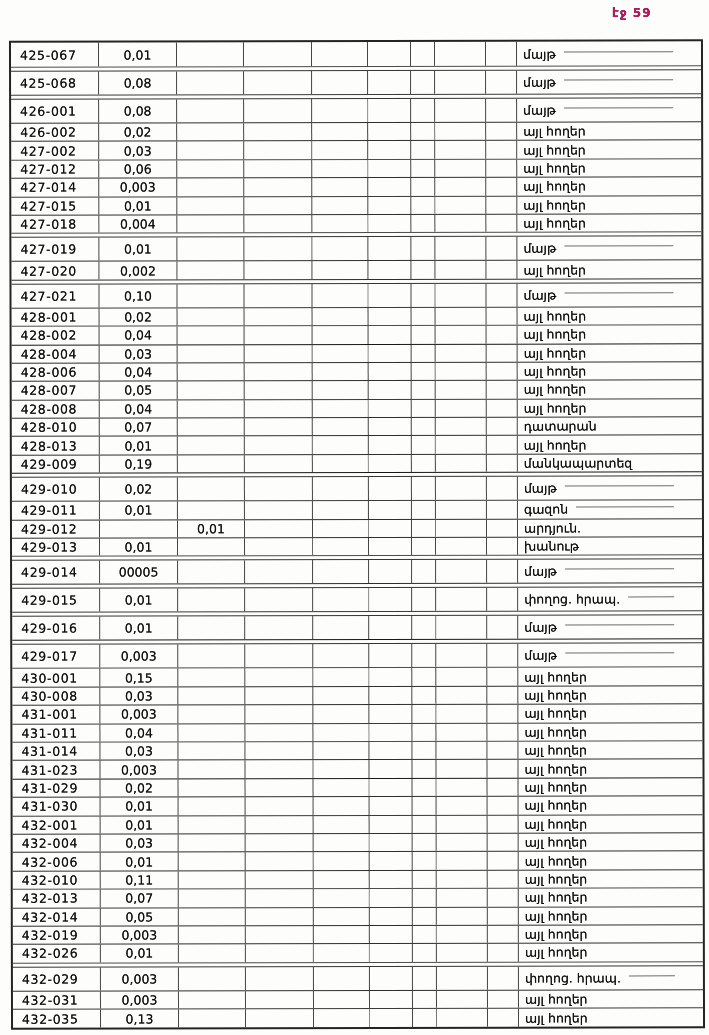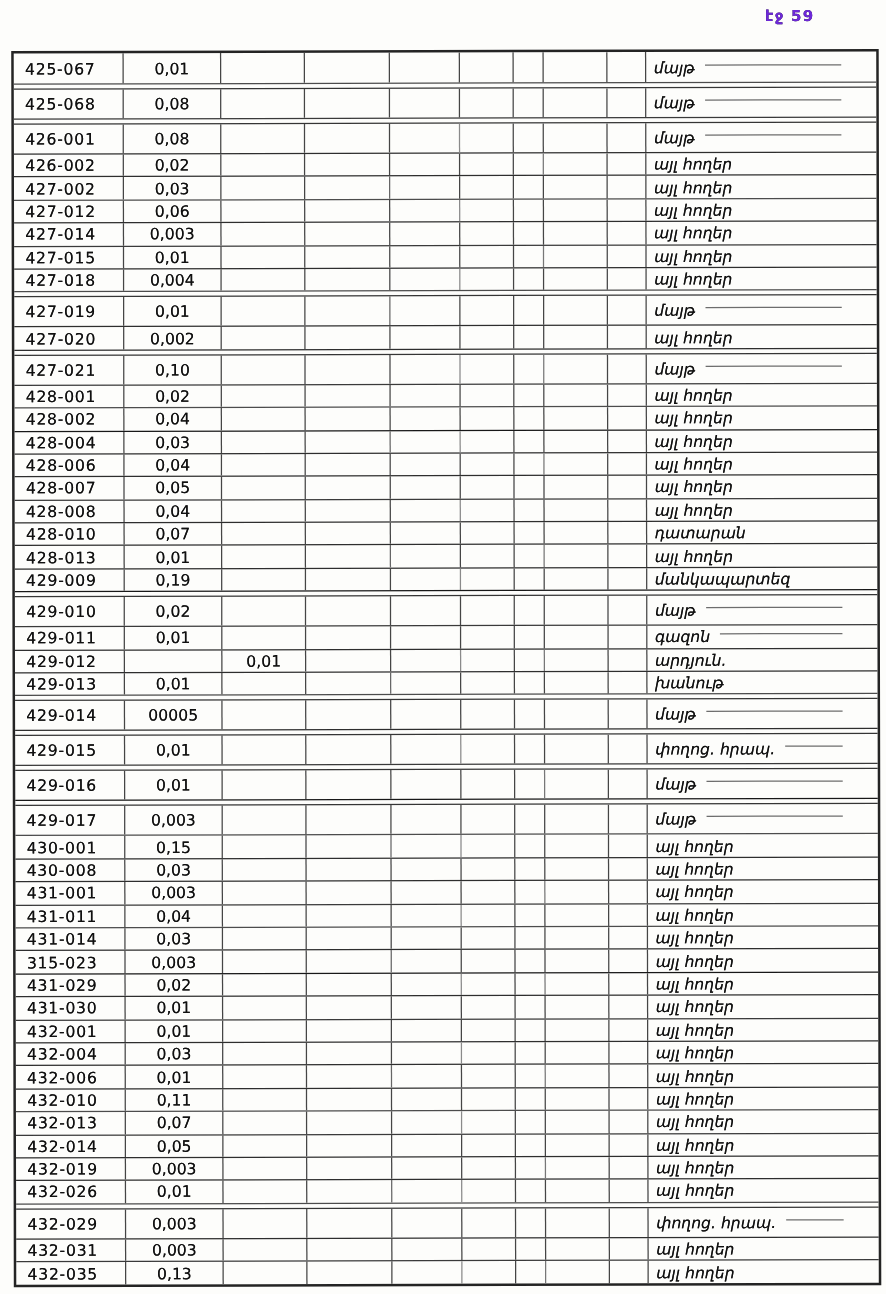--- a/index.html
+++ b/index.html
@@ -4,21 +4,21 @@
 <style>
   html,body{margin:0;padding:0;}
   body{
     width:709px;height:1035px;position:relative;overflow:hidden;
     background:#fdfdfb;
     font-family:"DejaVu Sans",sans-serif;
     color:#101010;
   }
   .page-header{
     position:absolute;top:6px;left:612px;
-    font-size:12px;font-weight:bold;letter-spacing:1px;color:#6d28d9;
+    font-size:12px;font-weight:bold;letter-spacing:1px;color:#be185d;
     text-shadow:0 0 .4px #222;
   }
   .table-wrap{
     position:absolute;left:10px;top:40px;width:690px;
     border:2px solid #242424;
     transform:rotate(-0.12deg);
     background:#fdfdfb;
   }
   .row{
     position:relative;display:flex;align-items:center;
@@ -47,21 +47,21 @@
   .c1{width:88px;padding-left:9px;letter-spacing:.6px;}
   .c2{width:78px;justify-content:center;}
   .c3{width:67px;justify-content:center;}
   .c4{width:68px;}
   .c5{width:56px;}
   .c6{width:43px;}
   .c7{width:24px;}
   .c8{width:51px;}
   .c9{width:31px;}
   .c10{width:160px;padding-left:6px;border-right:none;}
-  .land-text{white-space:nowrap;font-style:italic;}
+  .land-text{white-space:nowrap;}
   .tail{flex:1;border-bottom:1px solid #6d6d6d;margin:0 4px 5px 8px;display:none;height:1px;}
   .row.has-mark .tail{display:block;}
 </style>
 </head>
 <body>
 
 <div class="page-header">էջ 59</div>
 
 <div class="table-wrap" id="table">
     <div class="row tall has-mark">
@@ -602,21 +602,21 @@
     <div class="cell c7"></div>
     <div class="cell c8"></div>
     <div class="cell c9"></div>
     <div class="cell c10">
       <span class="land-text">այլ հողեր</span>
 
     </div>
 
   </div>
     <div class="row">
-    <div class="cell c1">315-023</div>
+    <div class="cell c1">431-023</div>
     <div class="cell c2">0,003</div>
     <div class="cell c3"></div>
     <div class="cell c4"></div>
     <div class="cell c5"></div>
     <div class="cell c6"></div>
     <div class="cell c7"></div>
     <div class="cell c8"></div>
     <div class="cell c9"></div>
     <div class="cell c10">
       <span class="land-text">այլ հողեր</span>

